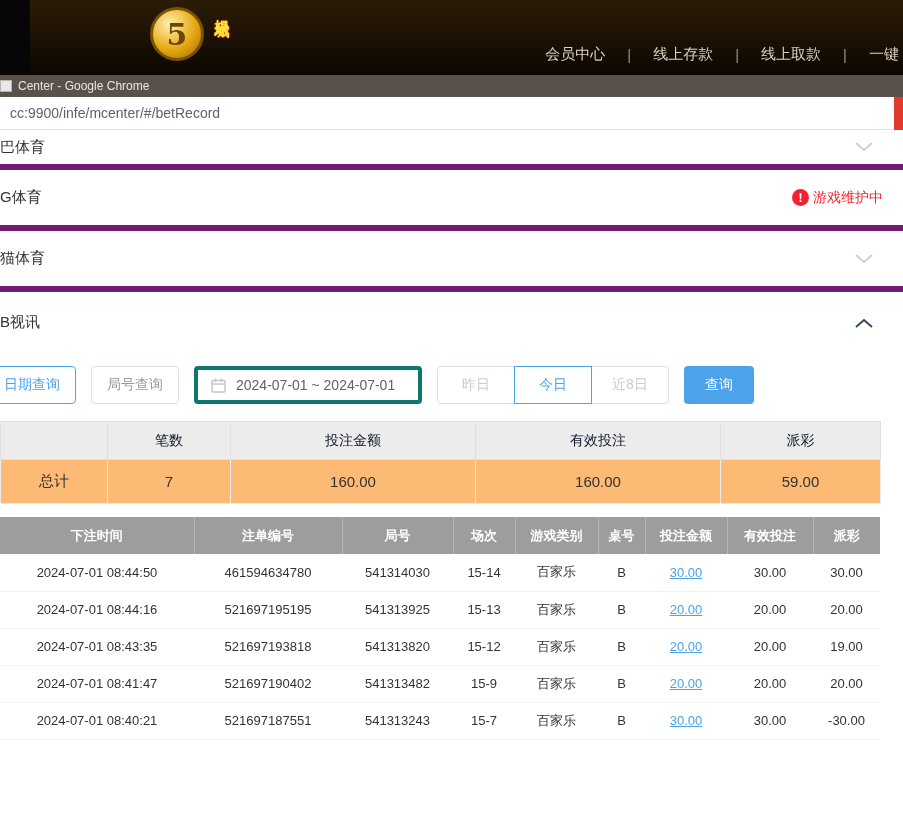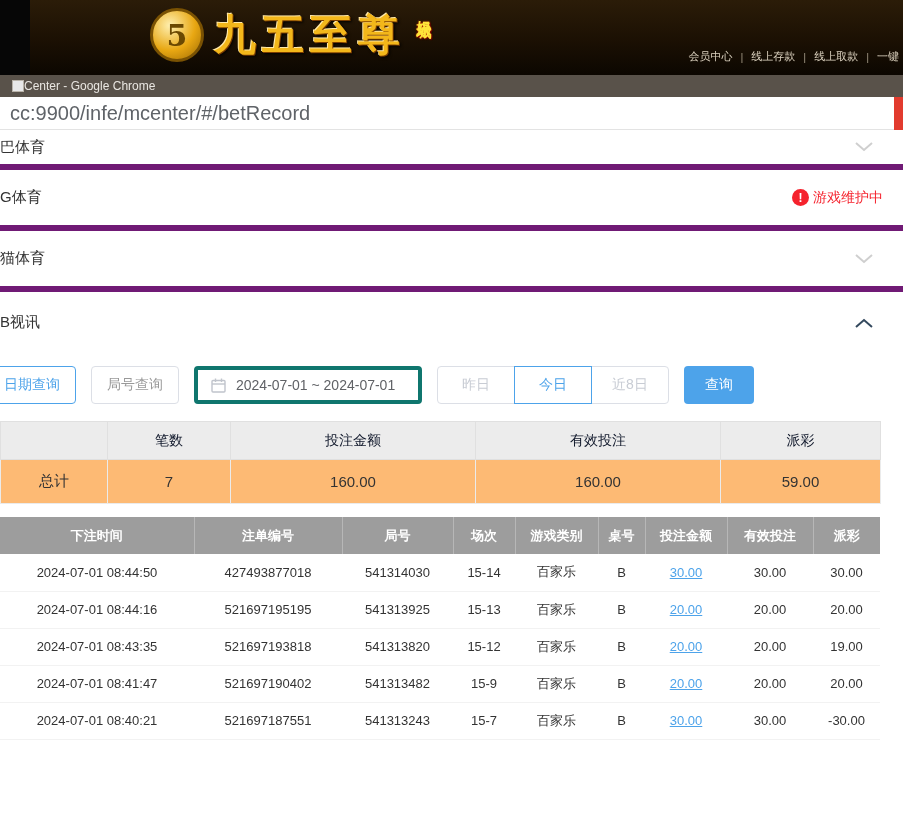--- a/index.html
+++ b/index.html
@@ -13,30 +13,30 @@
   .logo { position: absolute; left: 150px; top: 7px; display: flex; align-items: center; }
   .coin { width: 54px; height: 54px; border-radius: 50%;
     background: radial-gradient(circle at 35% 30%, #fff0b0, #e8a712 55%, #9c6a05);
     border: 3px solid #7a5203; color: #6b4902; font-family: "DejaVu Serif", serif;
     font-weight: bold; font-size: 30px; display: flex; align-items: center; justify-content: center; }
   .logo-text { margin-left: 10px; font-size: 42px; font-weight: bold; letter-spacing: 6px;
     color: #f3b71a; text-shadow: 1px 1px 0 #7a3c00, -1px -1px 0 #ffe9a8, 2px 2px 3px #000; }
   .logo-sub { writing-mode: vertical-rl; margin-left: 8px; height: 54px; font-size: 15px;
     font-weight: bold; color: #ffe43a; text-shadow: 0 0 2px #c02000, 1px 1px 1px #600; letter-spacing: 2px; }
   .top-nav { position: absolute; right: 4px; bottom: 11px; display: flex; align-items: center;
-    gap: 8px; font-size: 11px; color: #ddd3c0; white-space: nowrap; }
+    gap: 22px; font-size: 15px; color: #ddd3c0; white-space: nowrap; }
   .nav-link { cursor: pointer; }
   .nav-sep { color: #9a8f7d; }
 
   
   .chrome-titlebar { height: 22px; background: #59524a; display: flex; align-items: center;
-    gap: 0; padding-left: 12px; color: #e9e6e1; font-size: 12px; }
+    gap: 6px; padding-left: 0; color: #e9e6e1; font-size: 12px; }
   .favicon { width: 12px; height: 12px; background: #e8e8e8; border: 1px solid #b9b3a9; }
   .url-bar { position: relative; height: 33px; background: #fff; border-bottom: 1px solid #e3e3e3;
-    display: flex; align-items: center; padding-left: 10px; font-size: 20px; color: #5f6368; }
+    display: flex; align-items: center; padding-left: 10px; font-size: 14px; color: #5f6368; }
   .red-strip { position: absolute; right: 0; top: 0; width: 9px; height: 33px; background: #e23b2e; }
 
   
   .acc-row { position: relative; border-bottom: 6px solid #701a75; display: flex; align-items: center; }
   .acc-row.short { height: 40px; }
   .acc-row.tall  { height: 61px; }
   .acc-label { font-size: 15px; color: #333; }
   .acc-chevron { position: absolute; right: 30px; top: 50%; transform: translateY(-50%);
     cursor: pointer; line-height: 0; }
   .maintenance { position: absolute; right: 20px; display: flex; align-items: center; gap: 4px;
@@ -80,21 +80,20 @@
   .bet-link { color: #4da3ea; text-decoration: underline; cursor: pointer; }
   .neg { color: #f5222d; }
 </style>
 </head>
 <body>
 
 <div class="site-header">
   <div class="header-left-block"></div>
   <div class="logo">
     <div class="coin">5</div>
-    <div class="logo-text">九五至尊</div>
     <div class="logo-sub">娱乐城</div>
   </div>
   <div class="top-nav">
       <span class="nav-link">会员中心</span>
       <span class="nav-sep">|</span>
       <span class="nav-link">线上存款</span>
       <span class="nav-sep">|</span>
       <span class="nav-link">线上取款</span>
       <span class="nav-sep">|</span>
       <span class="nav-link">一键</span>
@@ -214,21 +213,21 @@
         <th>游戏类别</th>
         <th>桌号</th>
         <th>投注金额</th>
         <th>有效投注</th>
         <th>派彩</th>
       </tr>
   </thead>
   <tbody>
       <tr>
         <td>2024-07-01 08:44:50</td>
-        <td>427493877018</td>
+        <td>461594634780</td>
         <td>541314030</td>
         <td>15-14</td>
         <td>百家乐</td>
         <td>B</td>
         <td><span class="bet-link">30.00</span></td>
         <td>30.00</td>
         <td>30.00</td>
       </tr>
       <tr>
         <td>2024-07-01 08:44:16</td>

